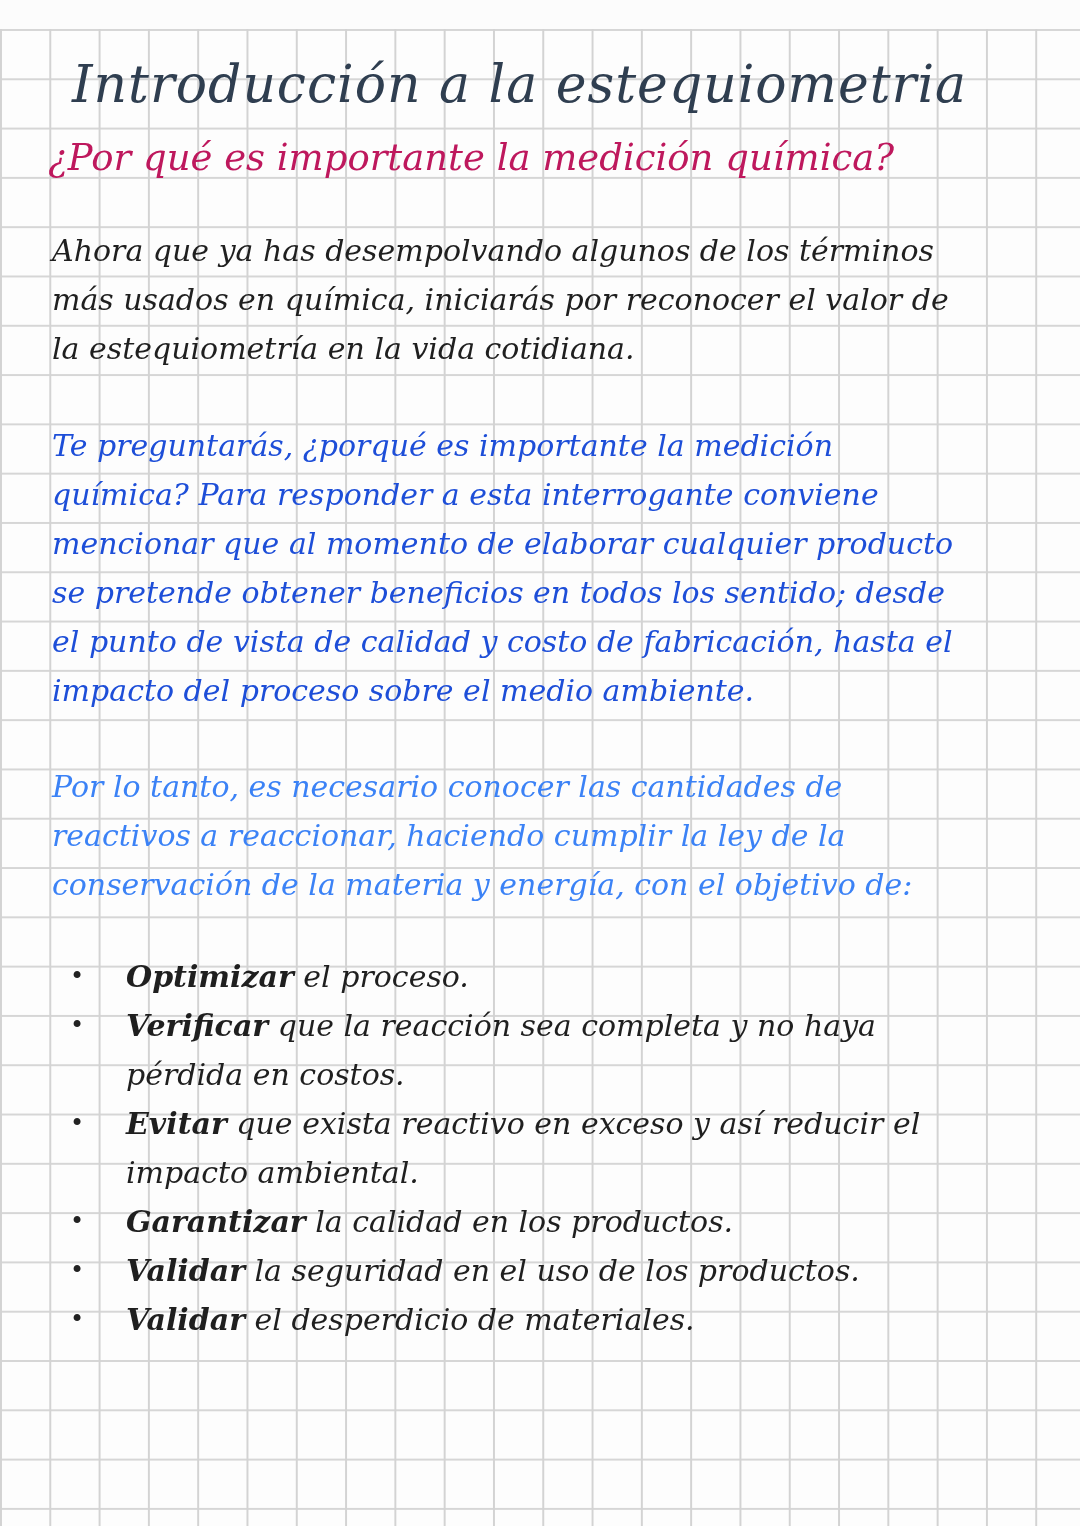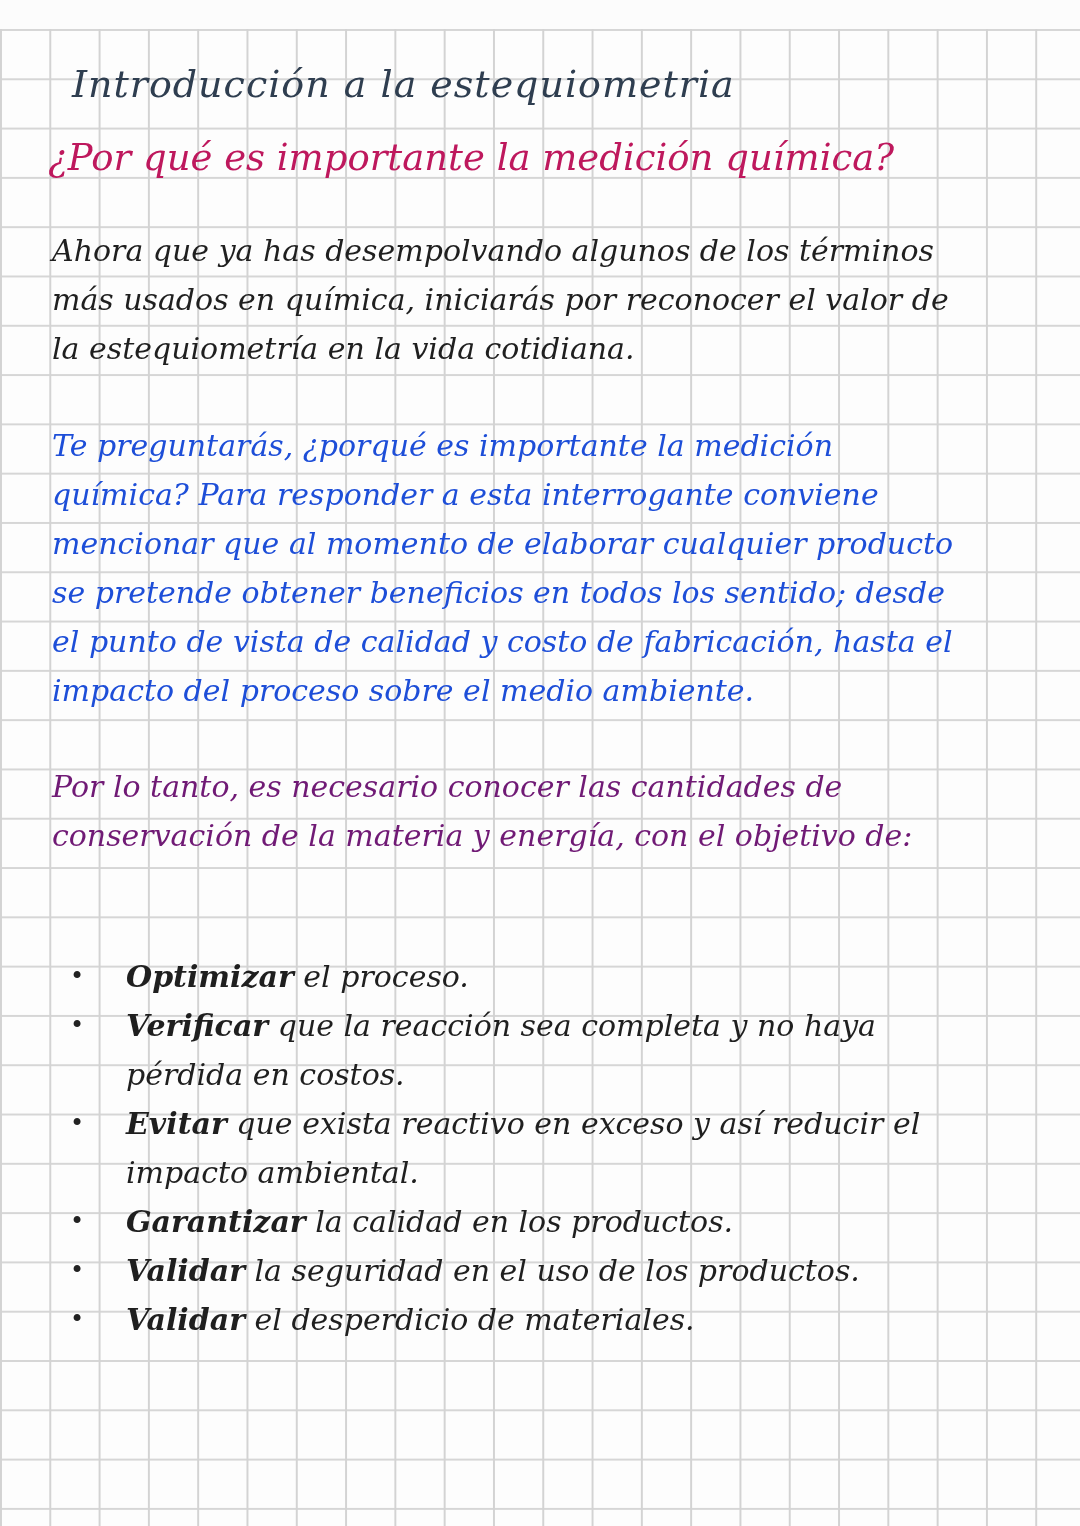--- a/index.html
+++ b/index.html
@@ -35,21 +35,21 @@
       height: 1526px;
     }
     .title {
       position: absolute;
       left: 72px;
       top: 48px;
       margin: 0;
       font-family: "DejaVu Serif", serif;
       font-style: italic;
       font-weight: normal;
-      font-size: 38px;
+      font-size: 52px;
       letter-spacing: 1px;
       color: #2f3e50;
       line-height: 72px;
       white-space: nowrap;
     }
     .subtitle {
       position: absolute;
       left: 48px;
       top: 128px;
       margin: 0;
@@ -135,22 +135,23 @@
 
   <p class="para p2" style="color: #1d4ed8;">
     <span class="line">Te preguntarás, ¿porqué es importante la medición</span>
     <span class="line">química? Para responder a esta interrogante conviene</span>
     <span class="line">mencionar que al momento de elaborar cualquier producto</span>
     <span class="line">se pretende obtener beneficios en todos los sentido; desde</span>
     <span class="line">el punto de vista de calidad y costo de fabricación, hasta el</span>
     <span class="line">impacto del proceso sobre el medio ambiente.</span>
   </p>
 
-  <p class="para p3" style="color: #701a75;">
+  <p class="para p3" style="color: #3b82f6;">
     <span class="line">Por lo tanto, es necesario conocer las cantidades de</span>
+    <span class="line">reactivos a reaccionar, haciendo cumplir la ley de la</span>
     <span class="line">conservación de la materia y energía, con el objetivo de:</span>
   </p>
 
   <ul class="objectives">
     <li class="objective" style="color: rgb(31, 31, 31);">
       <span class="bullet">•</span>
       <span class="text">
         <span class="line"><span class="verb">Optimizar</span><span> el proceso.</span></span>
       </span>
     </li>

